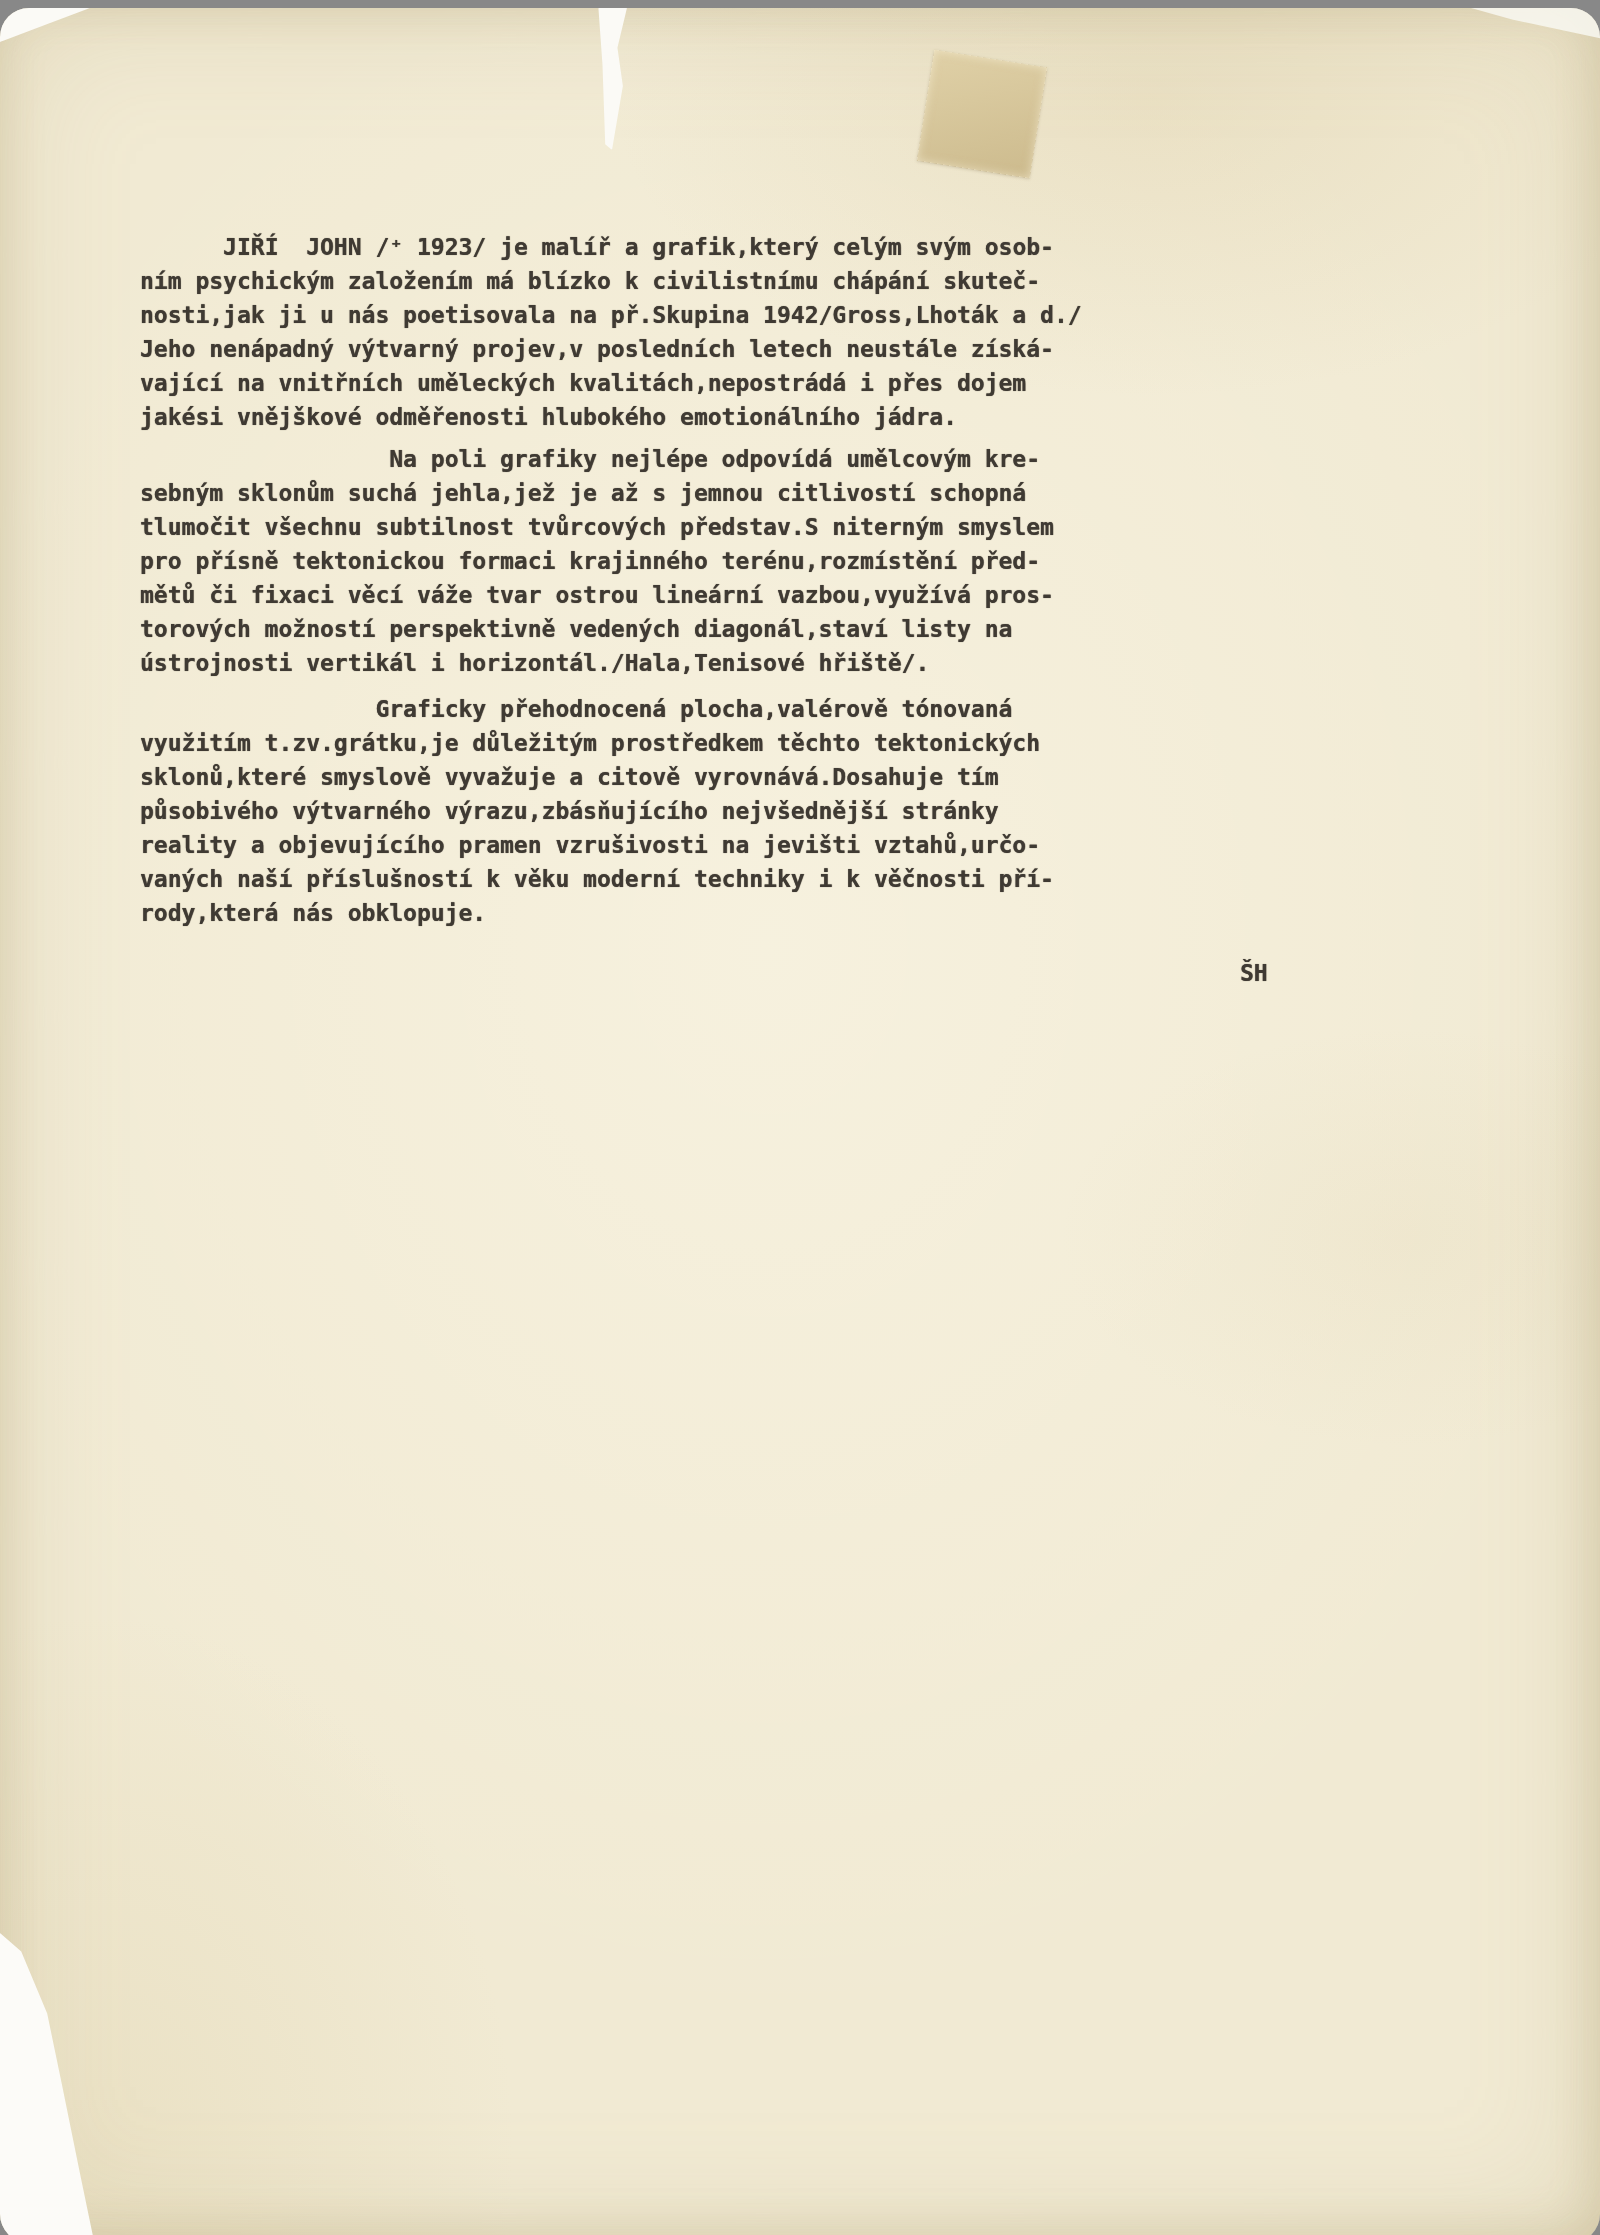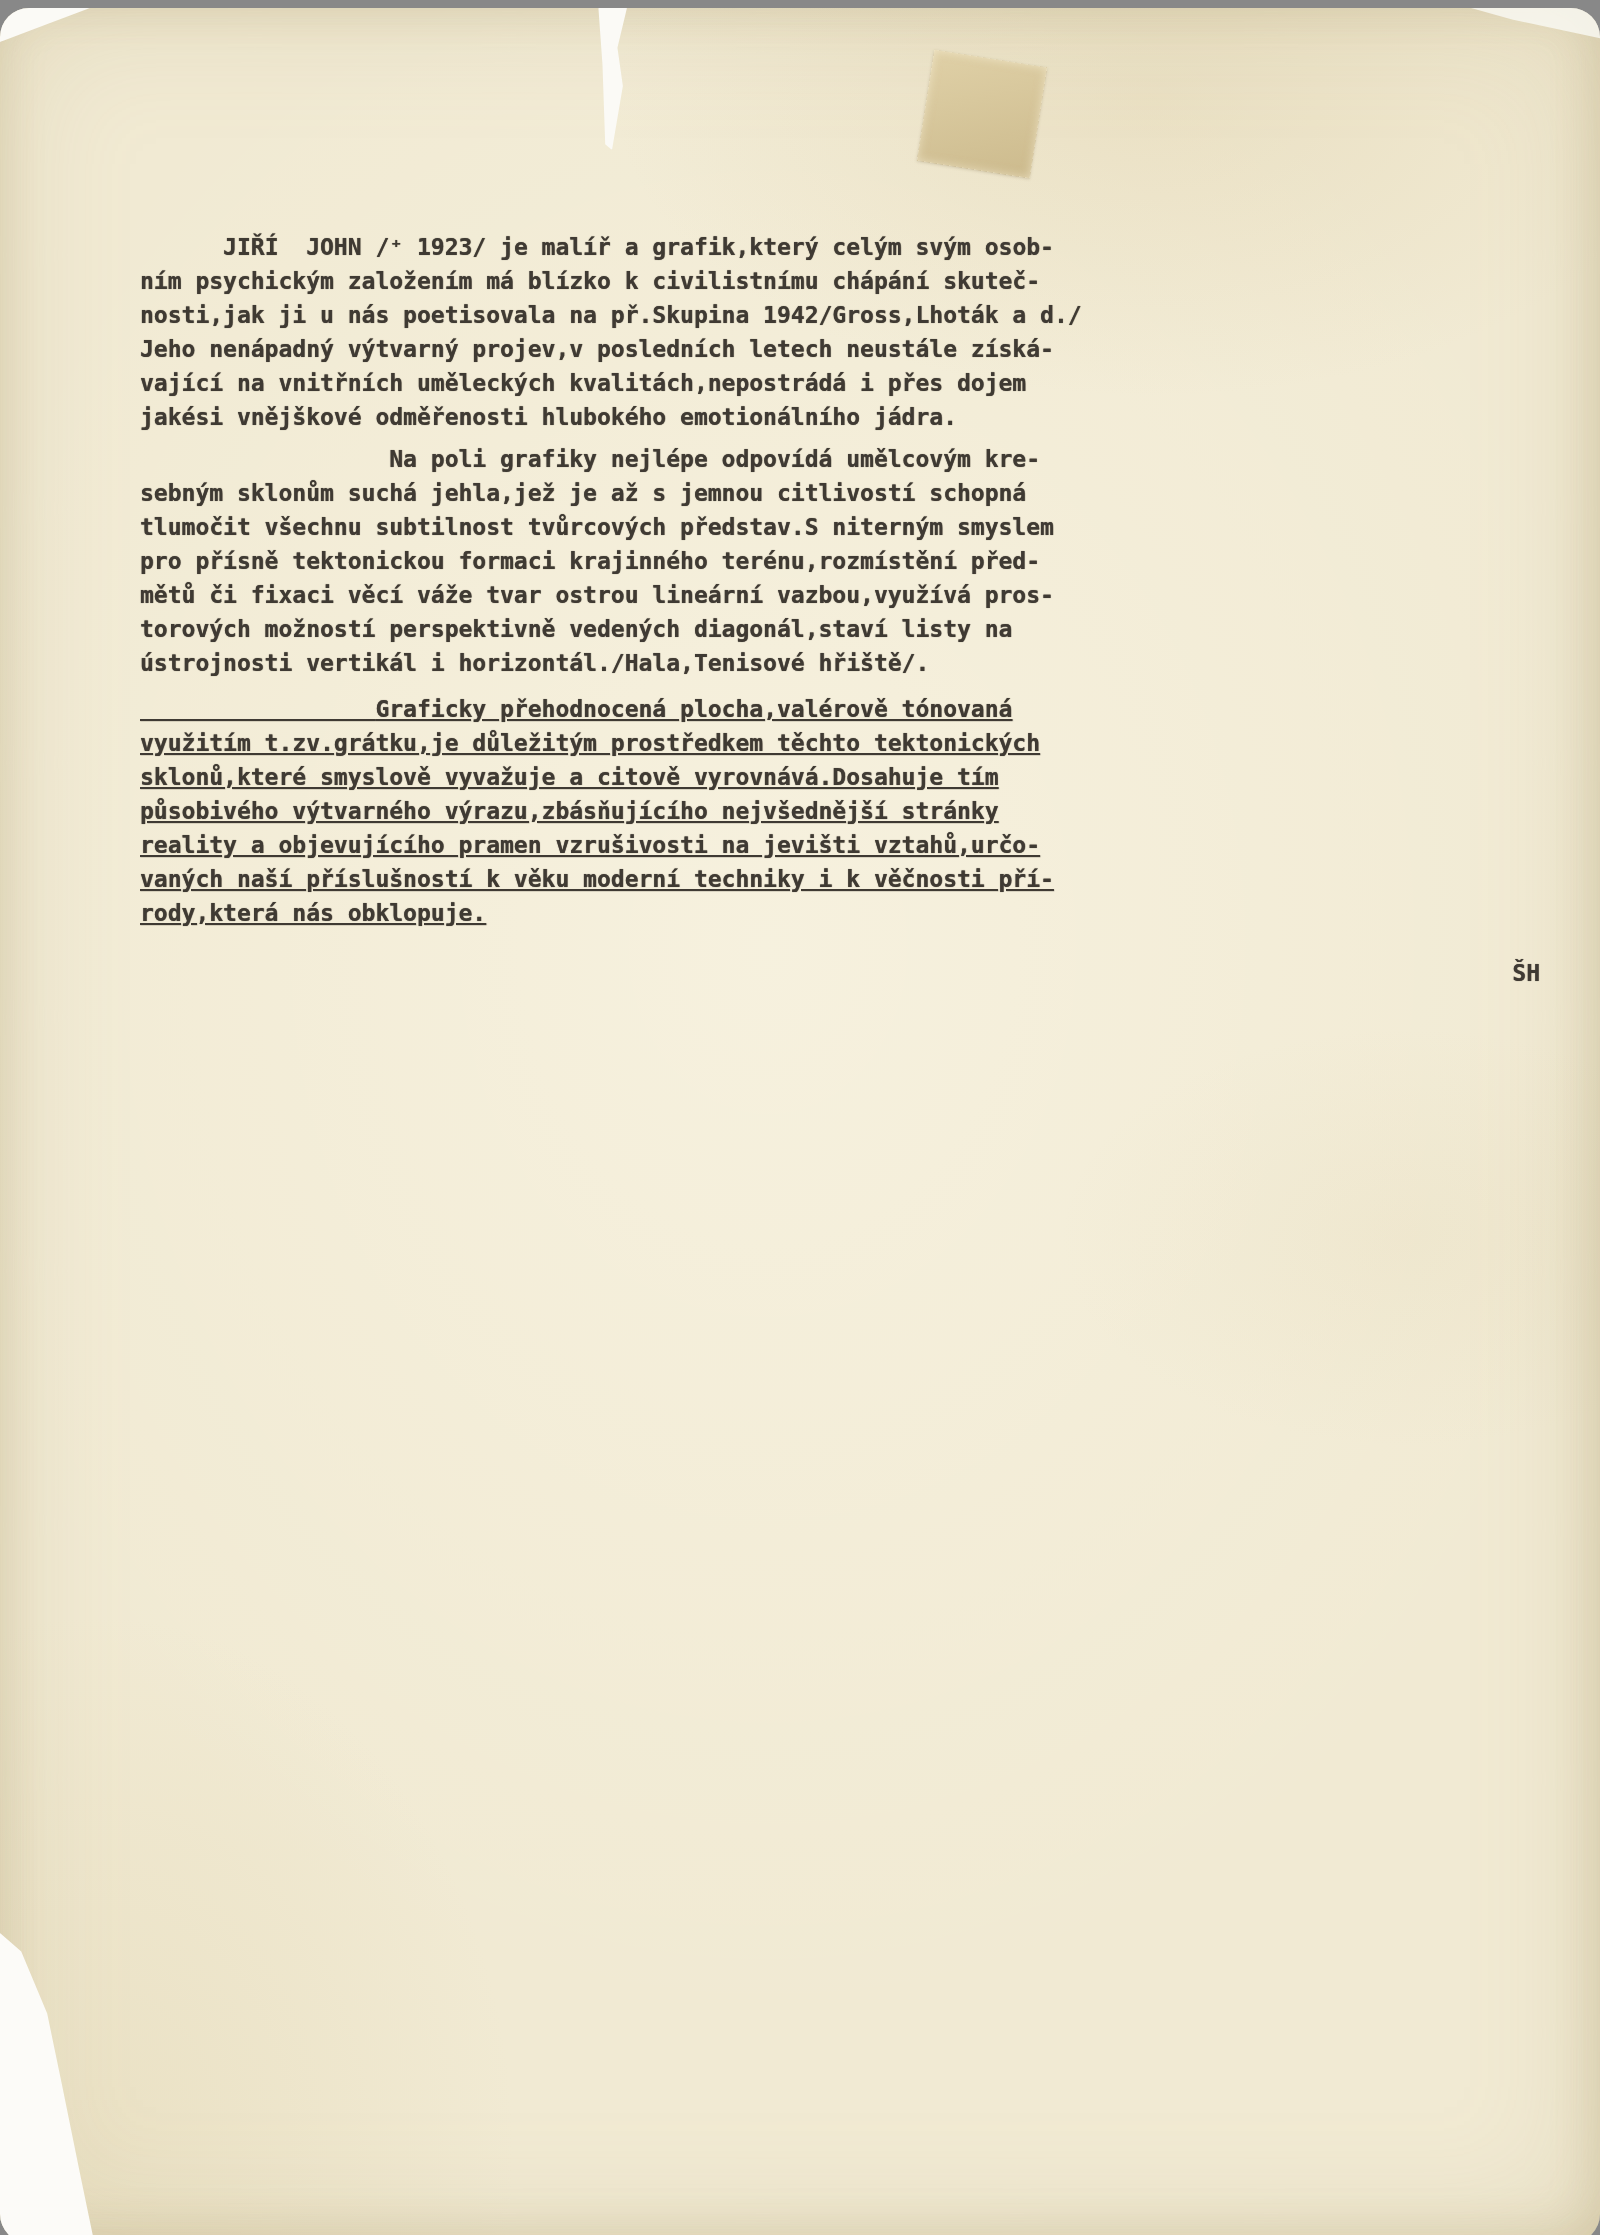--- a/index.html
+++ b/index.html
@@ -69,26 +69,25 @@
     font-size:23px;
     line-height:34px;
     font-weight:700;
     color:var(--ink);
     text-shadow:0 0 1px rgba(62,54,44,0.65), 0.4px 0.4px 0 rgba(62,54,44,0.4);
   }
   .para{
     margin:0 0 8px 0;
     white-space:pre-wrap;
   }
-  .para.gap{margin-top:12px;text-decoration:underline;}
+  .para.gap{margin-top:12px;}
   .signature{
     margin-top:26px;
     padding-left:1100px;
     white-space:pre;
-    text-align:right;
   }
 </style>
 </head>
 <body>
 
 <div class="paper">
 
   <div class="tear tear-top-left"></div>
   <div class="tear tear-top-center"></div>
   <div class="tear tear-top-right"></div>

